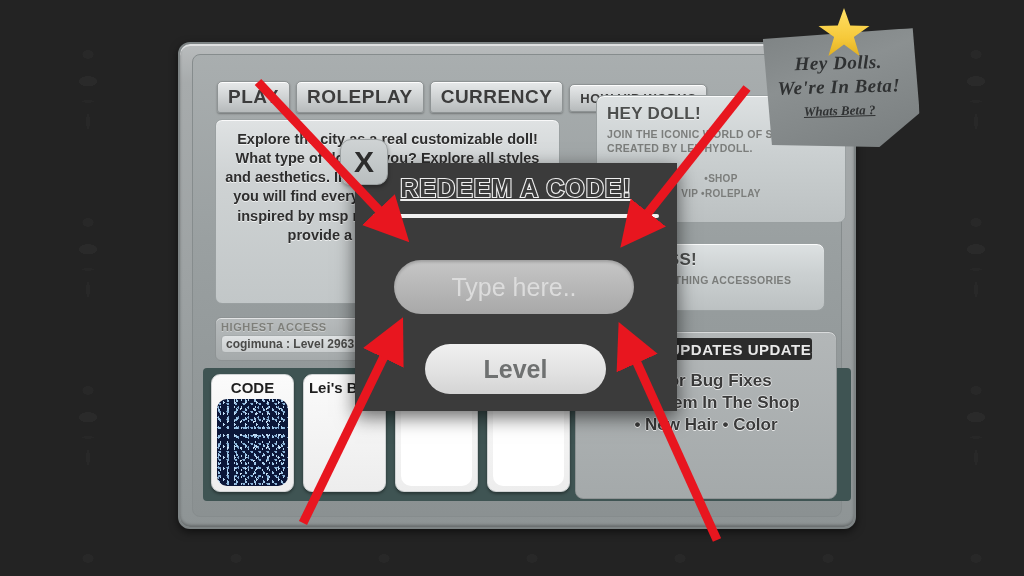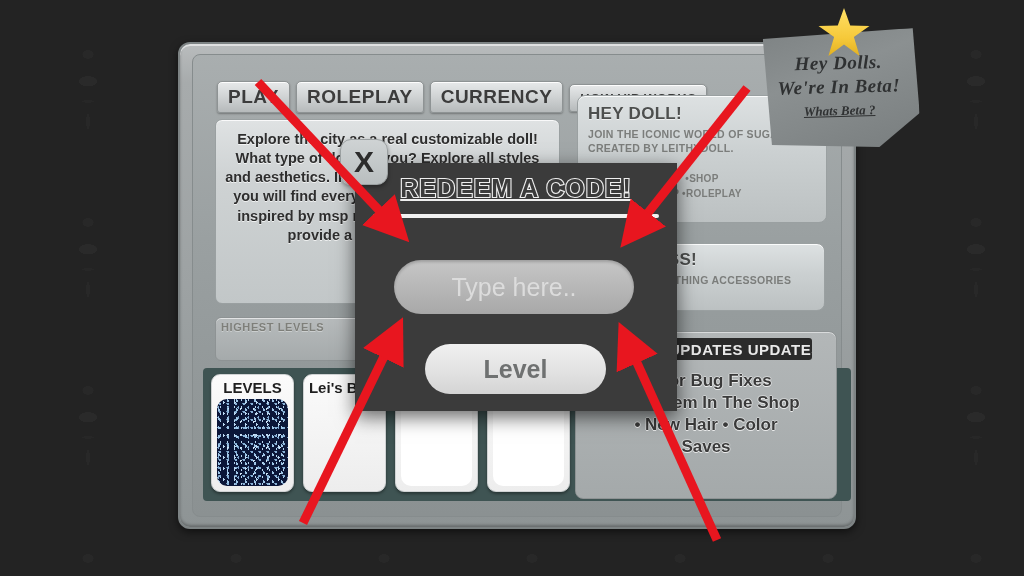--- a/index.html
+++ b/index.html
@@ -172,21 +172,21 @@
     transform: translateY(-50%);
     text-align: center;
     color: #ffffff; font-weight: 700; font-size: 15px;
     font-family: "Liberation Sans", sans-serif;
     text-shadow: 0 1px 3px rgba(0,0,0,.9);
   }
   .img-blank { background: #ffffff; }
 
   
   #hey-doll-panel {
-    position: absolute; left: 384px; top: 40px;
+    position: absolute; left: 403px; top: 40px;
     width: 250px; height: 128px;
     border-radius: 8px;
     background: linear-gradient(180deg,#dde1e2 0%, #cbd0d1 45%, #bcc1c2 100%);
     border: 1px solid #9aa0a1;
     box-shadow: inset 0 1px 0 rgba(255,255,255,.85);
     box-sizing: border-box;
     padding: 8px 10px;
   }
   .panel-h {
     font-size: 17px; font-weight: 700; color: #4d4f4e;
@@ -359,26 +359,27 @@
         <div class="tab big">ROLEPLAY</div>
         <div class="tab big">CURRENCY</div>
         <div class="tab small">HOW VIP WORKS</div>
       </div>
 
       <div id="desc-panel">
         <div id="desc-text">Explore the city as a real customizable doll! What type of doll are you? Explore all styles and aesthetics. Inspired by most notably Bratz, you will find everything we have, while being inspired by msp moviestarplanet, we aim to provide a unique experience.</div>
       </div>
 
       <div id="levels-panel">
-        <div id="levels-title">HIGHEST LEVELS</div>
+        <div id="levels-title">HIGHEST ACCESS</div>
+        <div id="levels-row">cogimuna : Level 2963</div>
       </div>
 
       <div id="thumb-strip">
         <div class="thumb" style="left:8px">
-          <div class="thumb-title">LEVELS</div>
+          <div class="thumb-title">CODE</div>
           <div class="thumb-img img-codes"></div>
         </div>
         <div class="thumb" style="left:100px">
           <div class="thumb-title">Lei's Blog</div>
           <div class="thumb-img img-blog">
             <div class="blog-label">Click Me</div>
           </div>
         </div>
         <div class="thumb" style="left:192px">
           <div class="thumb-img img-blank" style="top:5px"></div>
@@ -402,21 +403,20 @@
         <div class="panel-sub">EXCLUSIVE CLOTHING ACCESSORIES</div>
         <div id="vip-buy">BUY HERE!</div>
       </div>
 
       <div id="updates-panel">
         <div id="updates-head">UPDATES UPDATES UPDATES</div>
         <div id="updates-body">
           <div>Major Bug Fixes</div>
           <div>• New Item In The Shop</div>
           <div>• New Hair • Color</div>
-          <div>Saves</div>
         </div>
       </div>
 
     </div>
   </div>
 
   <div id="sticky">
     <div id="sticky-text">
       <div class="sticky-l1">Hey Dolls.</div>
       <div class="sticky-l2">We're In Beta!</div>

